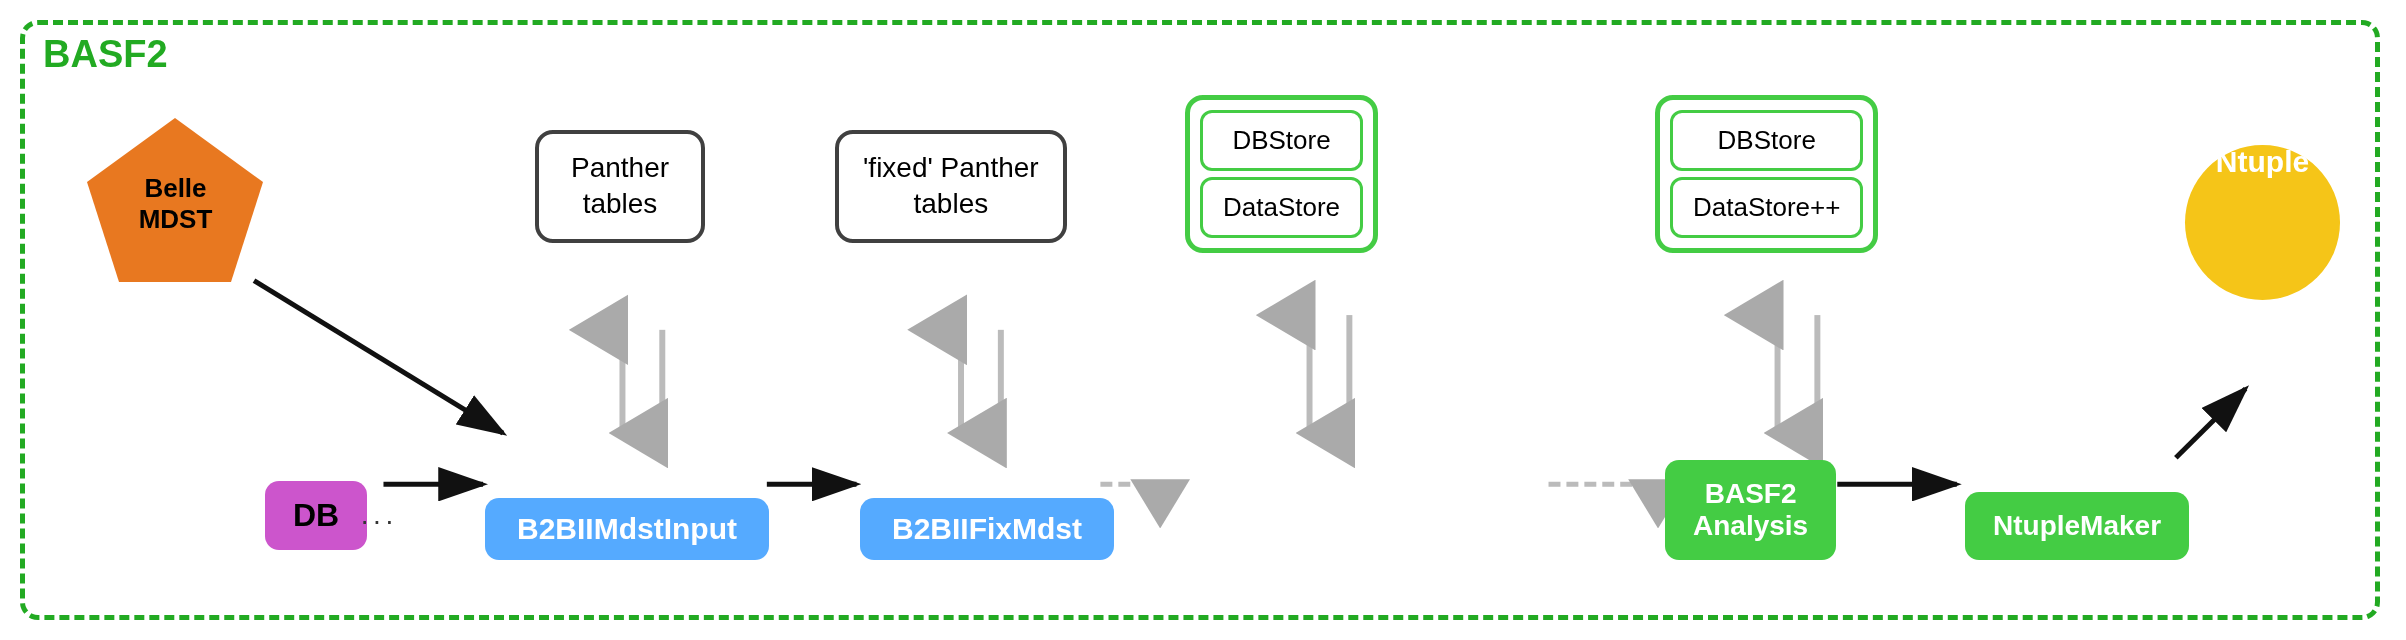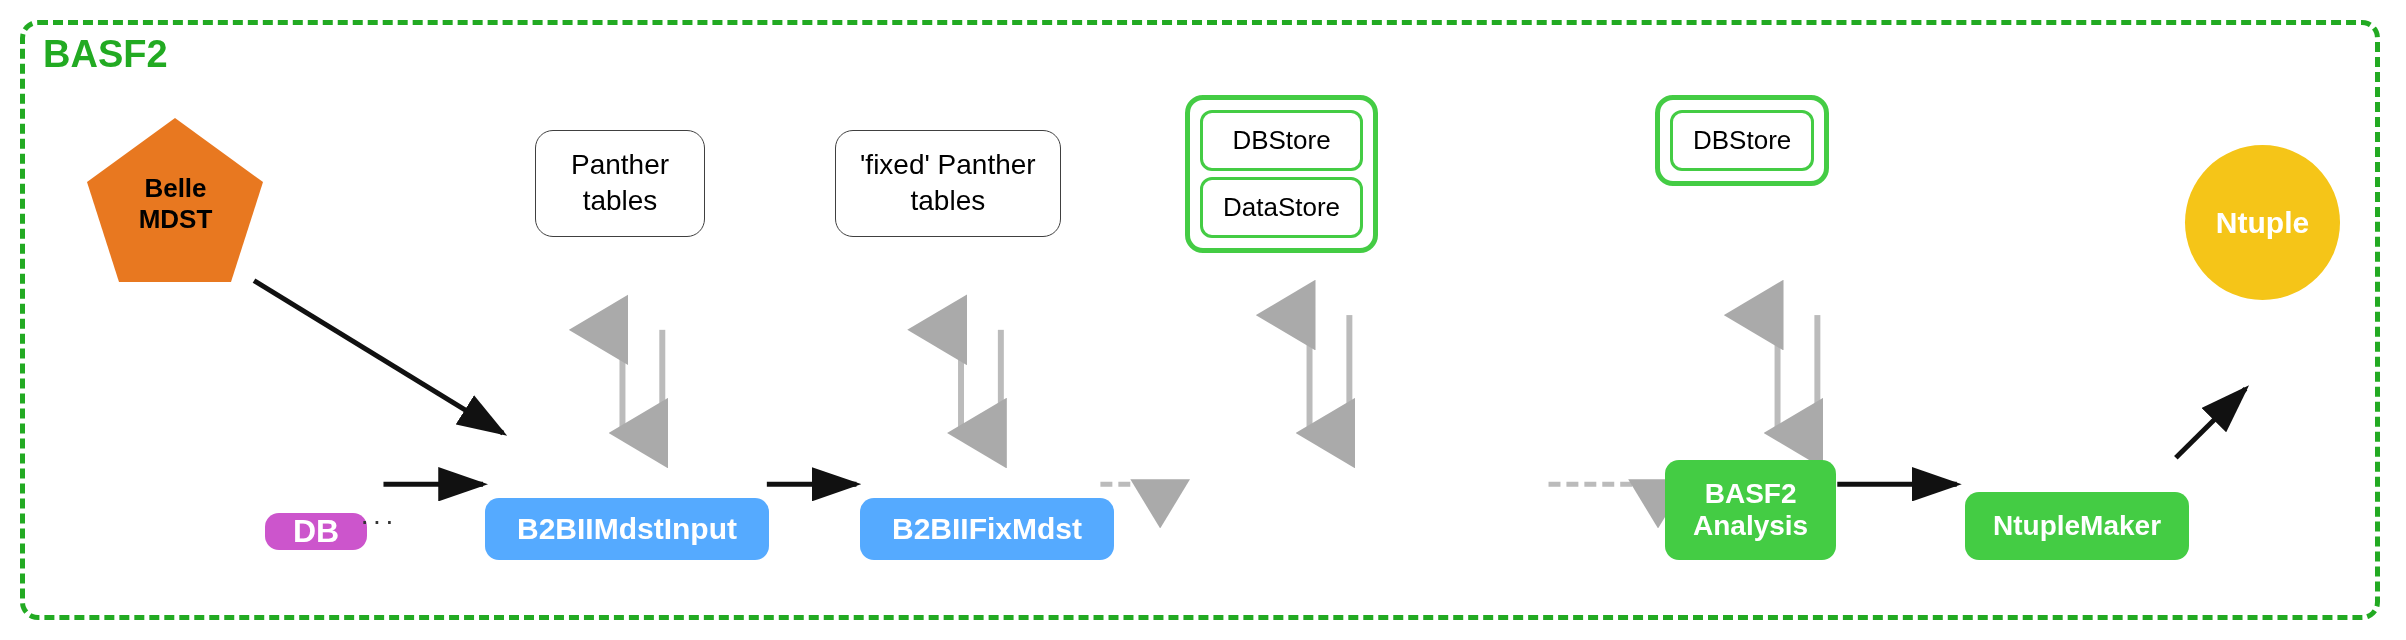--- a/index.html
+++ b/index.html
@@ -26,21 +26,21 @@
       top: 8px;
       left: 18px;
       font-size: 38px;
       font-weight: bold;
       color: #22aa22;
     }
 
     
     .blue-box {
       background: #fff;
-      border: 1px solid #404040;
+      border: 4px solid #404040;
       border-radius: 18px;
       padding: 16px 24px;
       text-align: center;
       font-size: 28px;
       font-weight: normal;
       color: #000;
       line-height: 1.3;
       min-width: 170px;
     }
 
@@ -65,36 +65,36 @@
       color: #000;
     }
 
     
     .yellow-circle {
       width: 155px;
       height: 155px;
       border-radius: 50%;
       background: #f5c518;
       display: flex;
-      align-items: center;
+      align-items: flex-start;
       justify-content: center;
       font-size: 30px;
       font-weight: bold;
       color: #fff;
       flex-shrink: 0;
     }
 
     
     .purple-box {
       background: #cc55cc;
       border-radius: 14px;
-      padding: 0 28px;
+      padding: 16px 28px;
       font-size: 32px;
       font-weight: bold;
-      color: #ffffff;
+      color: #000000;
       flex-shrink: 0;
     }
 
     
     .blue-filled-box {
       background: #55aaff;
       border-radius: 14px;
       padding: 14px 32px;
       font-size: 30px;
       font-weight: bold;
@@ -196,20 +196,21 @@
     <span>tables</span>
   </div>
 
   <div style="position:absolute; top:70px; left:1160px;" class="green-double-box">
     <div class="green-inner-box">DBStore</div>
     <div class="green-inner-box">DataStore</div>
   </div>
 
   <div style="position:absolute; top:70px; left:1630px;" class="green-double-box">
     <div class="green-inner-box">DBStore</div>
+    <div class="green-inner-box">DataStore++</div>
   </div>
 
   <div style="position:absolute; top:120px; left:2160px;" class="yellow-circle">
     <span>Ntuple</span>
   </div>
 
   <div style="position:absolute; bottom:65px; left:240px;" class="purple-box">
     <span>DB</span>
   </div>
 

